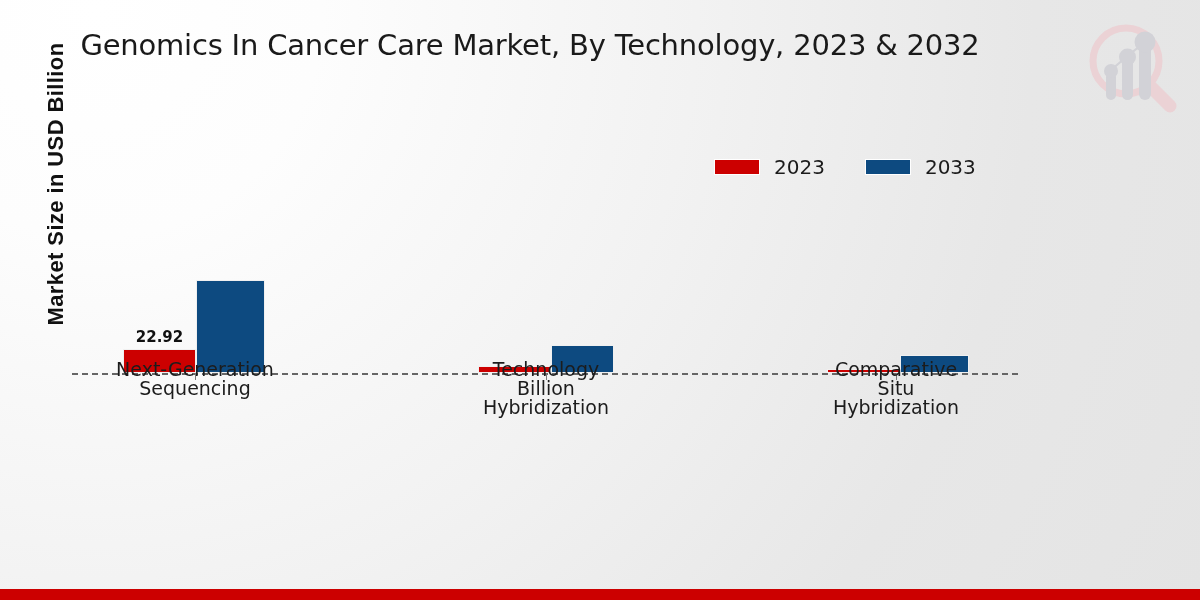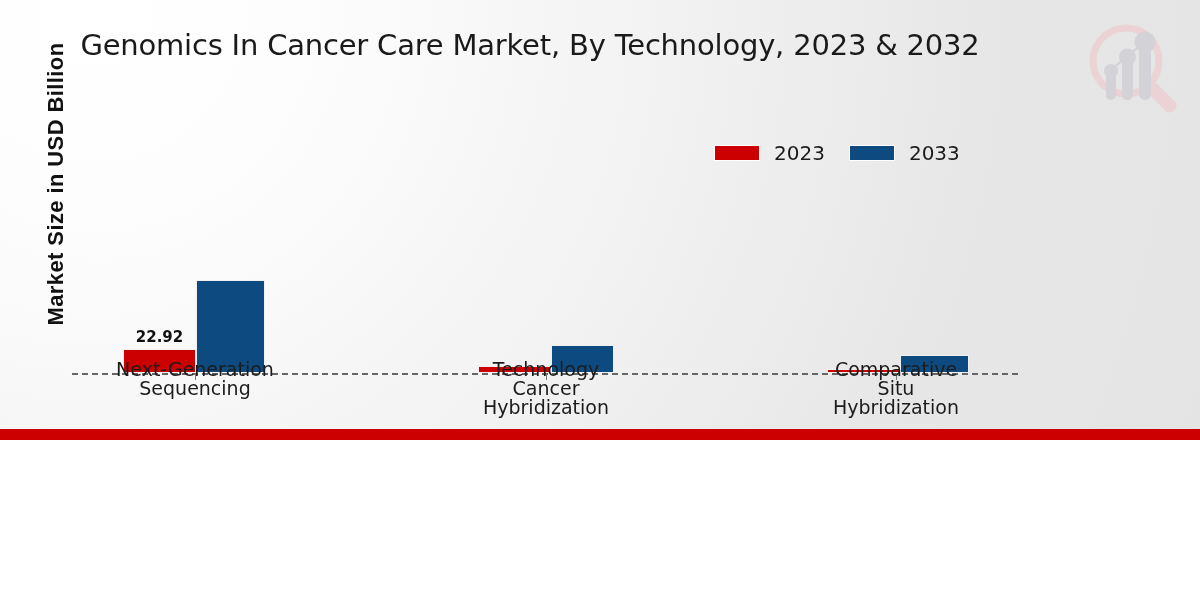--- a/index.html
+++ b/index.html
@@ -9,21 +9,21 @@
   body {
     width: 1200px;
     height: 600px;
     overflow: hidden;
     font-family: "DejaVu Sans", sans-serif;
   }
 
   #chart-root {
     position: relative;
     width: 1200px;
-    height: 440px;
+    height: 600px;
     background:
       radial-gradient(circle at 8% 2%, #ffffff 0%, #fdfdfd 18%, #f2f2f2 48%, #e7e7e7 75%, #e4e4e4 100%);
     overflow: hidden;
   }
 
   
   #chart-title {
     position: absolute;
     left: 0;
     top: 28px;
@@ -62,24 +62,24 @@
     color: #111111;
     letter-spacing: 0.4px;
     font-family: "Liberation Sans", sans-serif;
     white-space: nowrap;
   }
 
   
   #legend {
     position: absolute;
     left: 714px;
-    top: 141px;
+    top: 155px;
     display: flex;
     align-items: center;
-    gap: 24px;
+    gap: 40px;
   }
   .legend-item {
     display: flex;
     align-items: center;
     gap: 14px;
   }
   .legend-swatch {
     width: 46px;
     height: 16px;
     border: 1px solid #ffffff;
@@ -223,21 +223,21 @@
     <div class="tick-mark" style="left:546px;"></div>
     <div class="tick-mark" style="left:896px;"></div>
 
     <div class="cat-label" style="left:95px; width:200px;">
       <div>Next-Generation</div>
       <div>Sequencing</div>
     </div>
 
     <div class="cat-label" style="left:446px; width:200px;">
       <div>Technology</div>
-      <div>Cancer</div>
+      <div>Billion</div>
       <div>Hybridization</div>
     </div>
 
     <div class="cat-label" style="left:796px; width:200px;">
       <div>Comparative</div>
       <div>Situ</div>
       <div>Hybridization</div>
     </div>
 
   </div>

